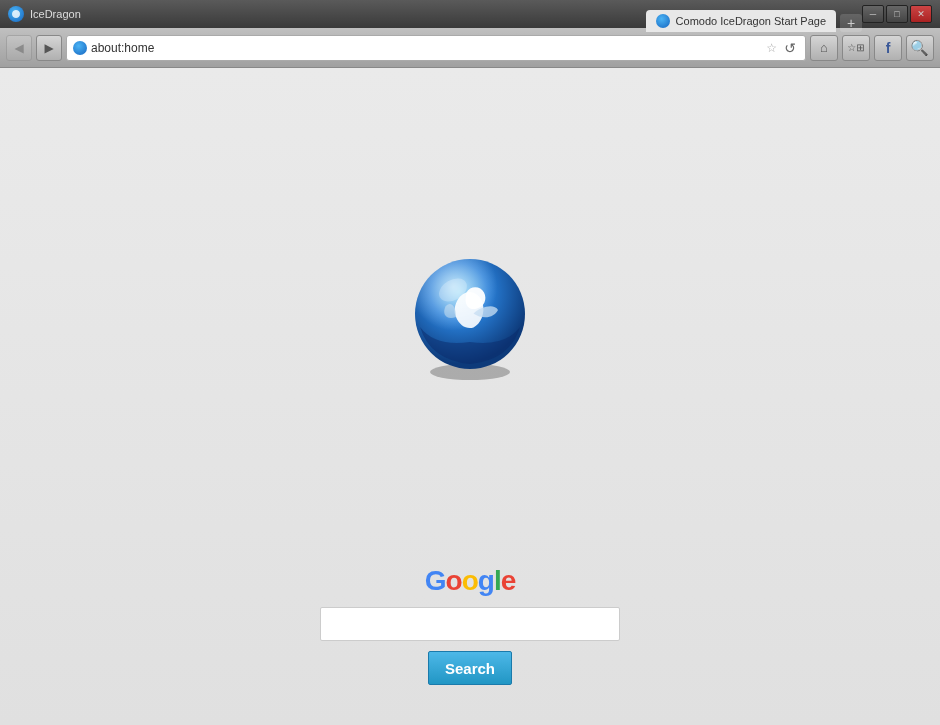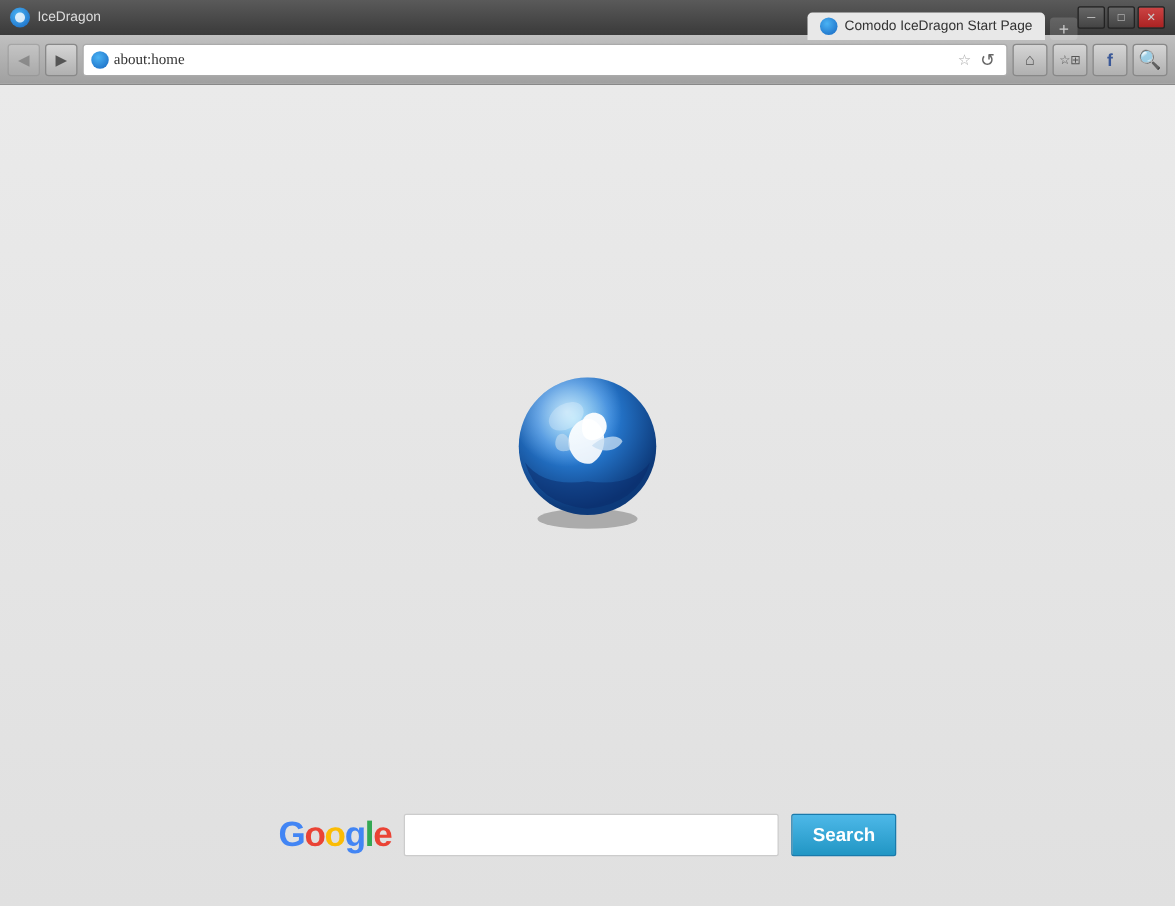--- a/index.html
+++ b/index.html
@@ -103,21 +103,20 @@
       padding: 0 6px;
       gap: 4px;
     }
     .address-input {
       flex: 1;
       border: none;
       outline: none;
       font-size: 12px;
       color: #333;
       background: transparent;
-      font-family: Liberation Serif, serif;
     }
     .address-icon {
       width: 14px; height: 14px;
       border-radius: 50%;
       background: radial-gradient(circle at 40% 35%, #4ab3f4, #1565c0);
       flex-shrink: 0;
     }
     .addr-action {
       color: #aaa;
       font-size: 12px;
@@ -155,20 +154,21 @@
       width: 130px;
       height: 130px;
     }
 
     
     .search-area {
       display: flex;
       align-items: center;
       gap: 10px;
       margin-bottom: 40px;
+      flex-direction: column;
     }
     .google-text {
       font-size: 28px;
       font-weight: bold;
       letter-spacing: -1px;
     }
     .g-blue { color: #4285f4; }
     .g-red { color: #ea4335; }
     .g-yellow { color: #fbbc04; }
     .g-green { color: #34a853; }

